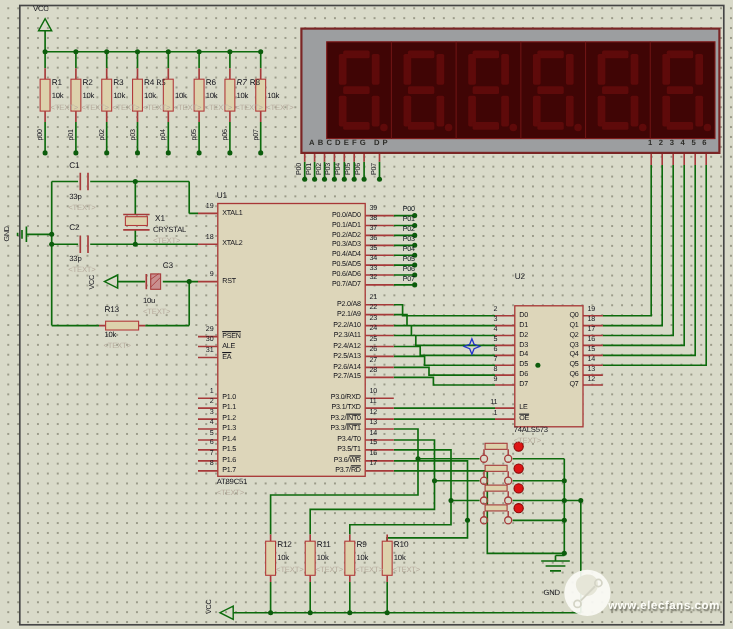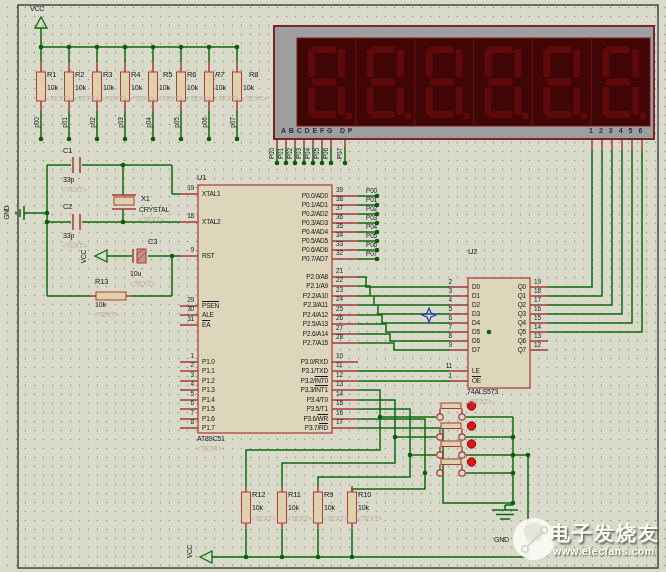--- a/index.html
+++ b/index.html
@@ -285,21 +285,20 @@
   <div class="lbl ref" style="left:197px;top:174px">U1</div>
   <div class="lbl" style="left:197px;top:435px">AT89C51</div>
   <div class="lbl ph" style="left:197px;top:445px">&lt;TEXT&gt;</div>
   <div class="lbl ref" style="left:468px;top:248px">U2</div>
   <div class="lbl" style="left:467px;top:388px">74ALS573</div>
   <div class="lbl ph" style="left:467px;top:398px">&lt;TEXT&gt;</div>
 
   <div class="lbl dispL" style="left:281px;top:127px">ABCDEFG DP</div>
   <div class="lbl dispR" style="left:589px;top:127px">123456</div>
 
-  <div class="lbl wm1" style="left:550px;top:522px">电子发烧友</div>
   <div class="lbl wm2" style="left:553px;top:546px">www.elecfans.com</div>
 <div class="lbl pin" style="left: 202px; top: 190px;">XTAL1</div>
     <div class="lbl num" style="left: 168px; top: 184px; width: 26px; text-align: right;">19</div>
     <div class="lbl pin" style="left: 202px; top: 218px;">XTAL2</div>
     <div class="lbl num" style="left: 168px; top: 212px; width: 26px; text-align: right;">18</div>
     <div class="lbl pin" style="left: 202px; top: 252px;">RST</div>
     <div class="lbl num" style="left: 168px; top: 246px; width: 26px; text-align: right;">9</div>
     <div class="lbl pin" style="left: 202px; top: 302px;"><span class="bar">PSEN</span></div>
     <div class="lbl num" style="left: 168px; top: 296px; width: 26px; text-align: right;">29</div>
     <div class="lbl pin" style="left: 202px; top: 311px;">ALE</div>
@@ -423,33 +422,33 @@
     <div class="lbl ph" style="left: 74px; top: 95px;">&lt;TEXT&gt;</div>
     <div class="lbl rot" style="left: 54px; top: 119px;">p01</div>
     <div class="lbl ref" style="left: 103px; top: 71px;">R3</div>
     <div class="lbl val" style="left: 103px; top: 84px;">10k</div>
     <div class="lbl ph" style="left: 102px; top: 95px;">&lt;TEXT&gt;</div>
     <div class="lbl rot" style="left: 82px; top: 119px;">p02</div>
     <div class="lbl ref" style="left: 131px; top: 71px;">R4</div>
     <div class="lbl val" style="left: 131px; top: 84px;">10k</div>
     <div class="lbl ph" style="left: 130px; top: 95px;">&lt;TEXT&gt;</div>
     <div class="lbl rot" style="left: 110px; top: 119px;">p03</div>
-    <div class="lbl ref" style="left: 163px; top: 71px;">R5</div>
+    <div class="lbl ref" style="left: 142px; top: 71px; font-family: Liberation Serif, serif;">R5</div>
     <div class="lbl val" style="left: 159px; top: 84px;">10k</div>
     <div class="lbl ph" style="left: 158px; top: 95px;">&lt;TEXT&gt;</div>
     <div class="lbl rot" style="left: 138px; top: 119px;">p04</div>
     <div class="lbl ref" style="left: 187px; top: 71px;">R6</div>
     <div class="lbl val" style="left: 187px; top: 84px;">10k</div>
     <div class="lbl ph" style="left: 186px; top: 95px;">&lt;TEXT&gt;</div>
     <div class="lbl rot" style="left: 166px; top: 119px;">p05</div>
     <div class="lbl ref" style="left: 215px; top: 71px; font-style: italic;">R7</div>
     <div class="lbl val" style="left: 215px; top: 84px;">10k</div>
     <div class="lbl ph" style="left: 214px; top: 95px;">&lt;TEXT&gt;</div>
     <div class="lbl rot" style="left: 194px; top: 119px;">p06</div>
-    <div class="lbl ref" style="left: 249px; top: 71px;">R8</div>
+    <div class="lbl ref" style="left: 227px; top: 71px;">R8</div>
     <div class="lbl val" style="left: 243px; top: 84px;">10k</div>
     <div class="lbl ph" style="left: 242px; top: 95px;">&lt;TEXT&gt;</div>
     <div class="lbl rot" style="left: 222px; top: 119px;">p07</div>
     <div class="lbl ref" style="left: 252px; top: 491px;">R12</div>
     <div class="lbl val" style="left: 252px; top: 504px;">10k</div>
     <div class="lbl ph" style="left: 251px; top: 515px;">&lt;TEXT&gt;</div>
     <div class="lbl ref" style="left: 288px; top: 491px;">R11</div>
     <div class="lbl val" style="left: 288px; top: 504px;">10k</div>
     <div class="lbl ph" style="left: 287px; top: 515px;">&lt;TEXT&gt;</div>
     <div class="lbl ref" style="left: 324px; top: 491px;">R9</div>

